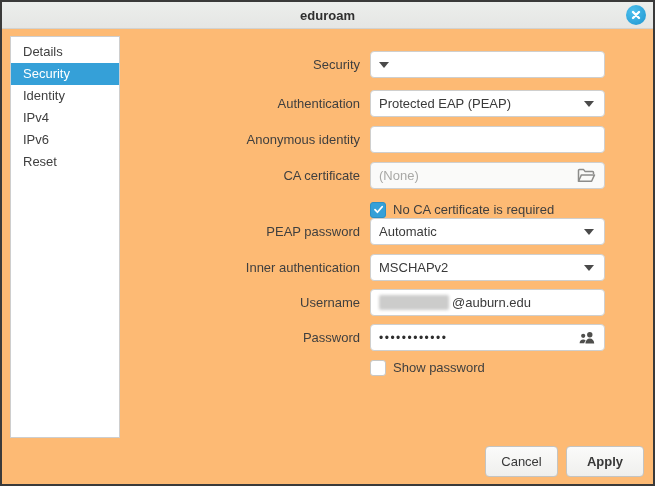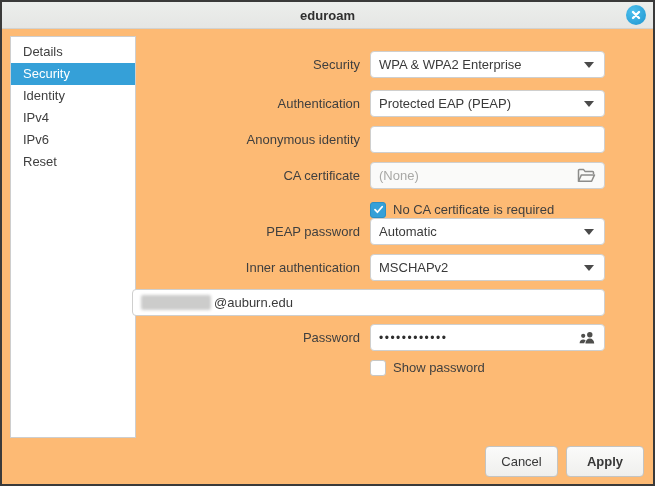--- a/index.html
+++ b/index.html
@@ -21,21 +21,21 @@
   .titlebar .title { font-size:13px; font-weight:bold; color:#2f2f2f; }
   .close-btn {
     position:absolute; right:7px; top:3px; width:20px; height:20px;
     border-radius:50%;
     background:radial-gradient(circle at 35% 30%, #4cc0ef, #1f95cf);
     display:flex; align-items:center; justify-content:center; cursor:pointer;
   }
 
   
   .sidebar {
-    position:absolute; left:8px; top:34px; width:126px; height:402px;
+    position:absolute; left:8px; top:34px; width:110px; height:402px;
     background:#ffffff; border:1px solid #cecece;
     padding-top:4px;
   }
   .sidebar-item {
     height:22px; line-height:22px; padding-left:12px;
     font-size:13px; color:#404040; cursor:pointer;
   }
   .sidebar-item.selected { background:#35a0d8; color:#ffffff; }
 
   
@@ -127,21 +127,20 @@
     <div class="sidebar-item">IPv4</div>
     <div class="sidebar-item">IPv6</div>
     <div class="sidebar-item">Reset</div>
   </div>
 
   <div class="form">
 
     <div class="row mb12">
       <span class="label">Security</span>
       <div class="control dropdown">
-        <span>WPA &amp; WPA2 Enterprise</span>
         <span class="caret"></span>
       </div>
     </div>
 
     <div class="row mb9">
       <span class="label">Authentication</span>
       <div class="control dropdown">
         <span>Protected EAP (PEAP)</span>
         <span class="caret"></span>
       </div>
@@ -188,20 +187,21 @@
 
     <div class="row mb8">
       <span class="label">Inner authentication</span>
       <div class="control dropdown">
         <span>MSCHAPv2</span>
         <span class="caret"></span>
       </div>
     </div>
 
     <div class="row mb8">
+      <span class="label">Username</span>
       <div class="control">
         <span class="redacted"></span>
         <span>@auburn.edu</span>
       </div>
     </div>
 
     <div class="row mb8">
       <span class="label">Password</span>
       <div class="control">
         <span class="pw-dots">••••••••••••</span>

